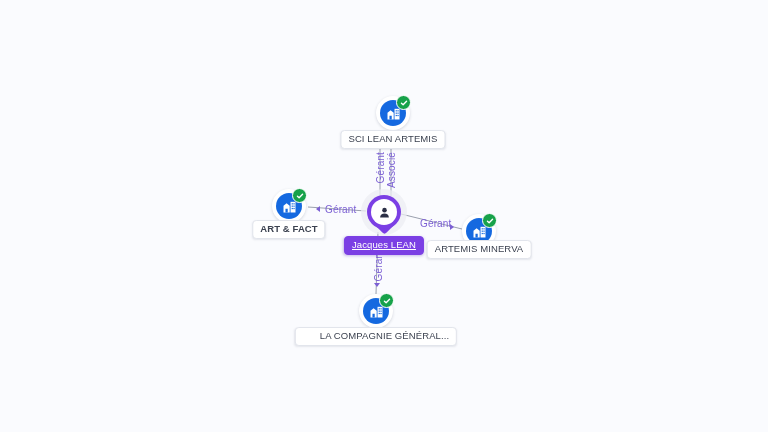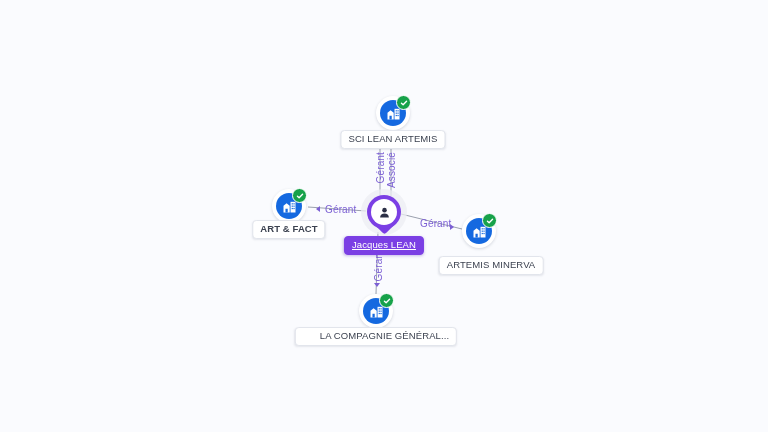--- a/index.html
+++ b/index.html
@@ -278,21 +278,21 @@
         <rect fill="#1569e0" x="12.2" y="9.5" width="1.3" height="1.3"></rect>
         <rect fill="#1569e0" x="3.7" y="10.4" width="2.4" height="4.0"></rect>
       </svg>
     </div>
     <div class="verified-badge">
       <svg width="8" height="8" viewBox="0 0 10 10">
         <path d="M1.8 5.2 L3.9 7.2 L8.2 2.8" stroke="#ffffff" stroke-width="1.7" fill="none" stroke-linecap="round" stroke-linejoin="round"></path>
       </svg>
     </div>
   </div>
-  <div class="node-chip" style="left:479px; top:256px;margin-left:12px;">ARTEMIS MINERVA</div>
+  <div class="node-chip" style="left:479px; top:240px;">ARTEMIS MINERVA</div>
 
   <div class="company-node" style="left:359px; top:294px;">
     <div class="company-ring"></div>
     <div class="company-disc">
       <svg width="15" height="15" viewBox="0 0 16 16">
         <path fill="#ffffff" d="M1.6 14.4V7.1l3.3-2.6 3.3 2.6v7.3H1.6z"></path>
         <rect fill="#ffffff" x="9.1" y="3.0" width="5.3" height="11.4"></rect>
         <rect fill="#1569e0" x="10.3" y="4.5" width="1.3" height="1.3"></rect>
         <rect fill="#1569e0" x="12.2" y="4.5" width="1.3" height="1.3"></rect>
         <rect fill="#1569e0" x="10.3" y="7.0" width="1.3" height="1.3"></rect>

